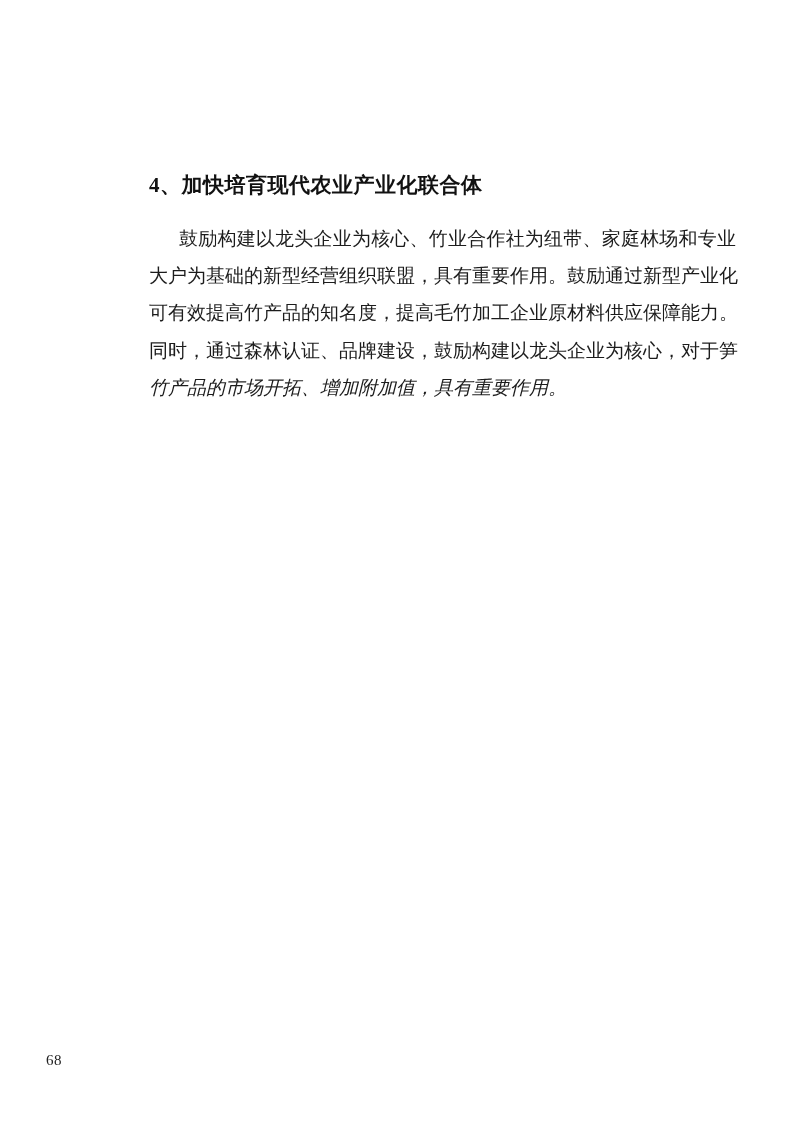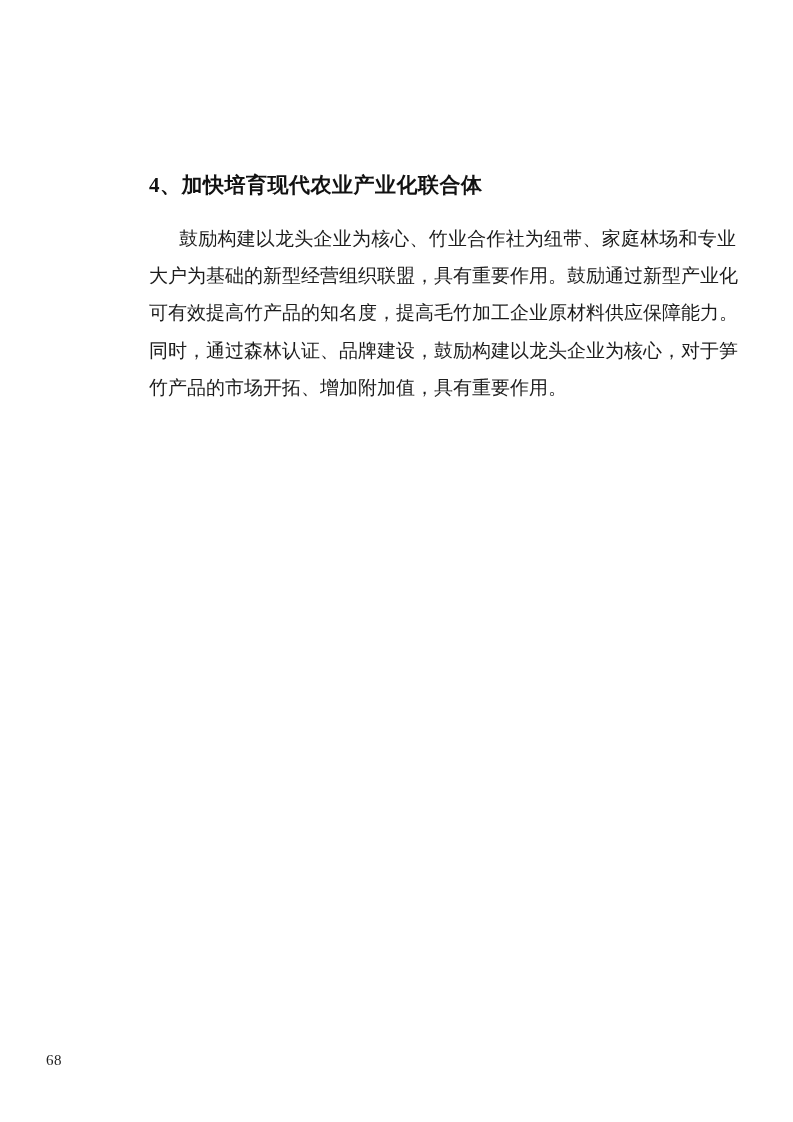--- a/index.html
+++ b/index.html
@@ -41,20 +41,21 @@
     text-align: justify;
     text-align-last: justify;
     white-space: nowrap;
   }
   .para-line.first {
     text-indent: 30px;
   }
   .para-line.last {
     text-align: right;
     text-align-last: left;
+    font-style: italic;
   }
   .page-number {
     position: absolute;
     left: 0;
     right: 0;
     top: 1052px;
     font-size: 15px;
     color: #222222;
     letter-spacing: 0.5px;
   }

